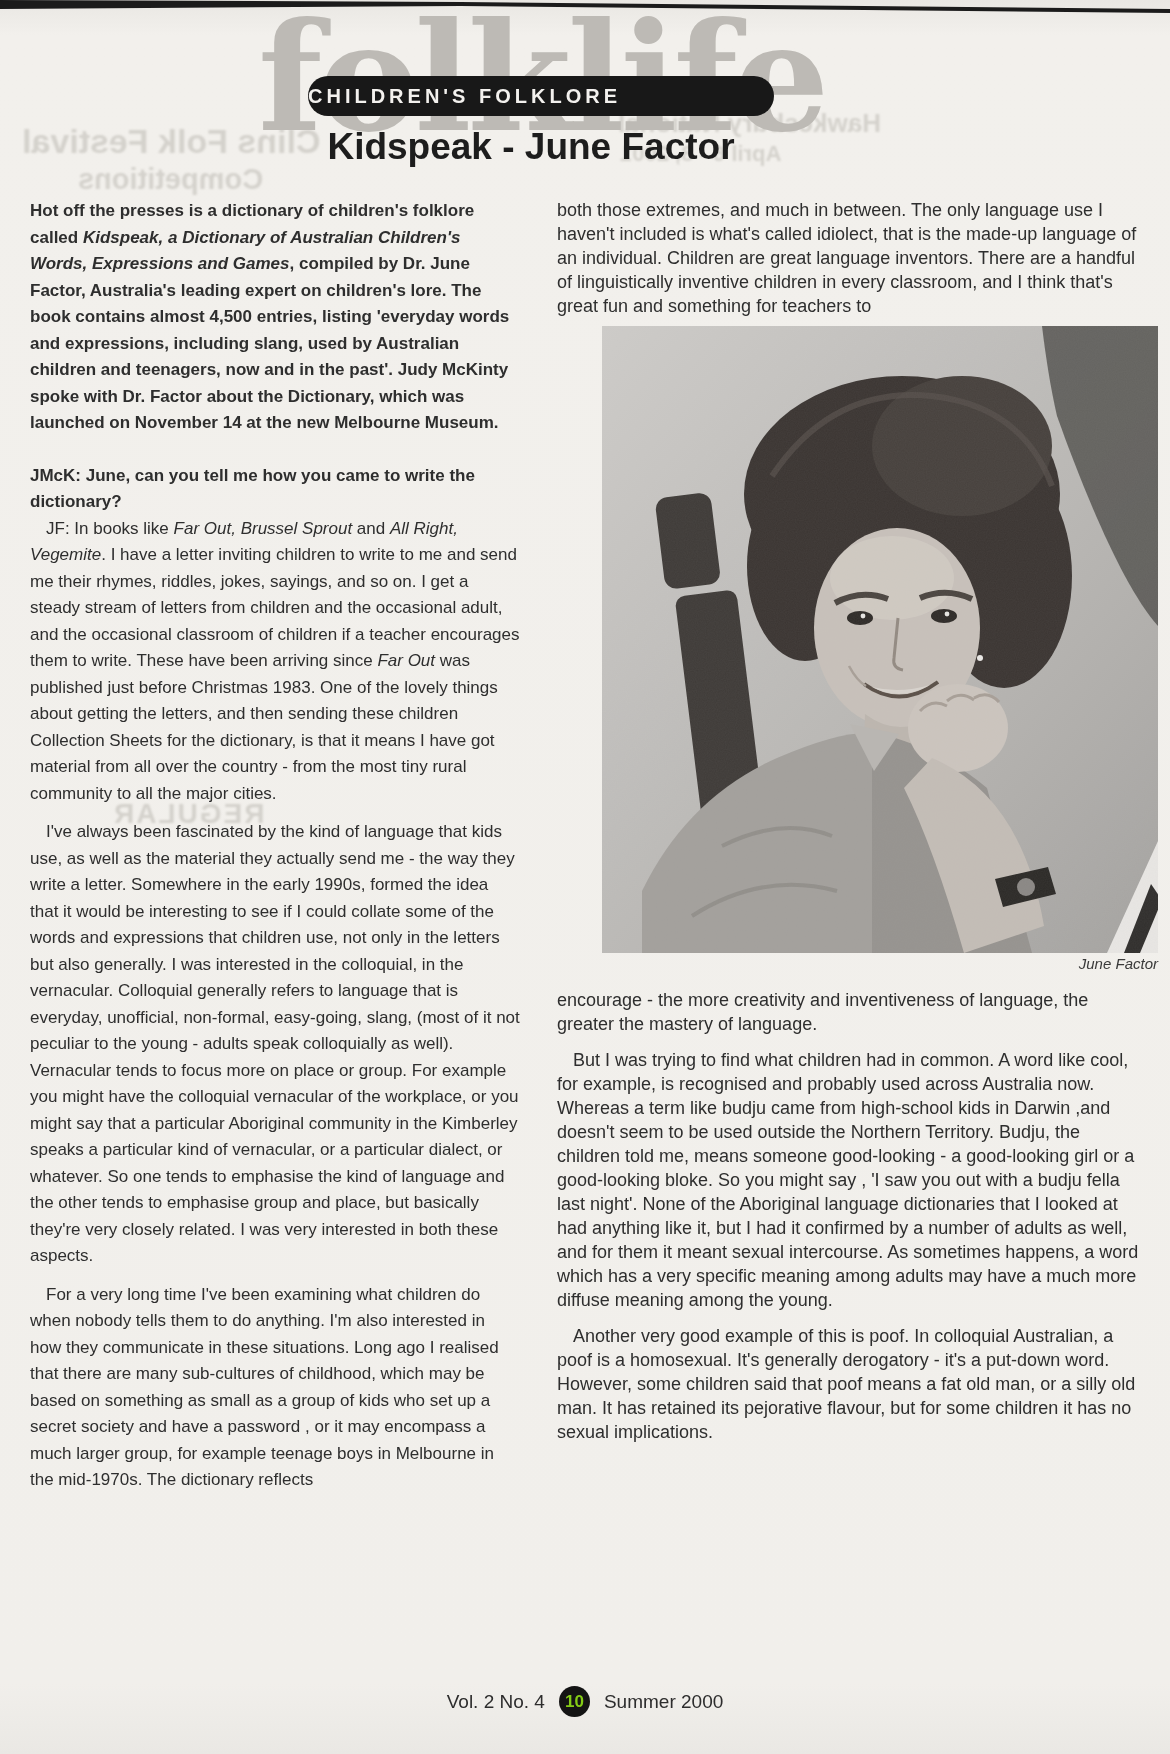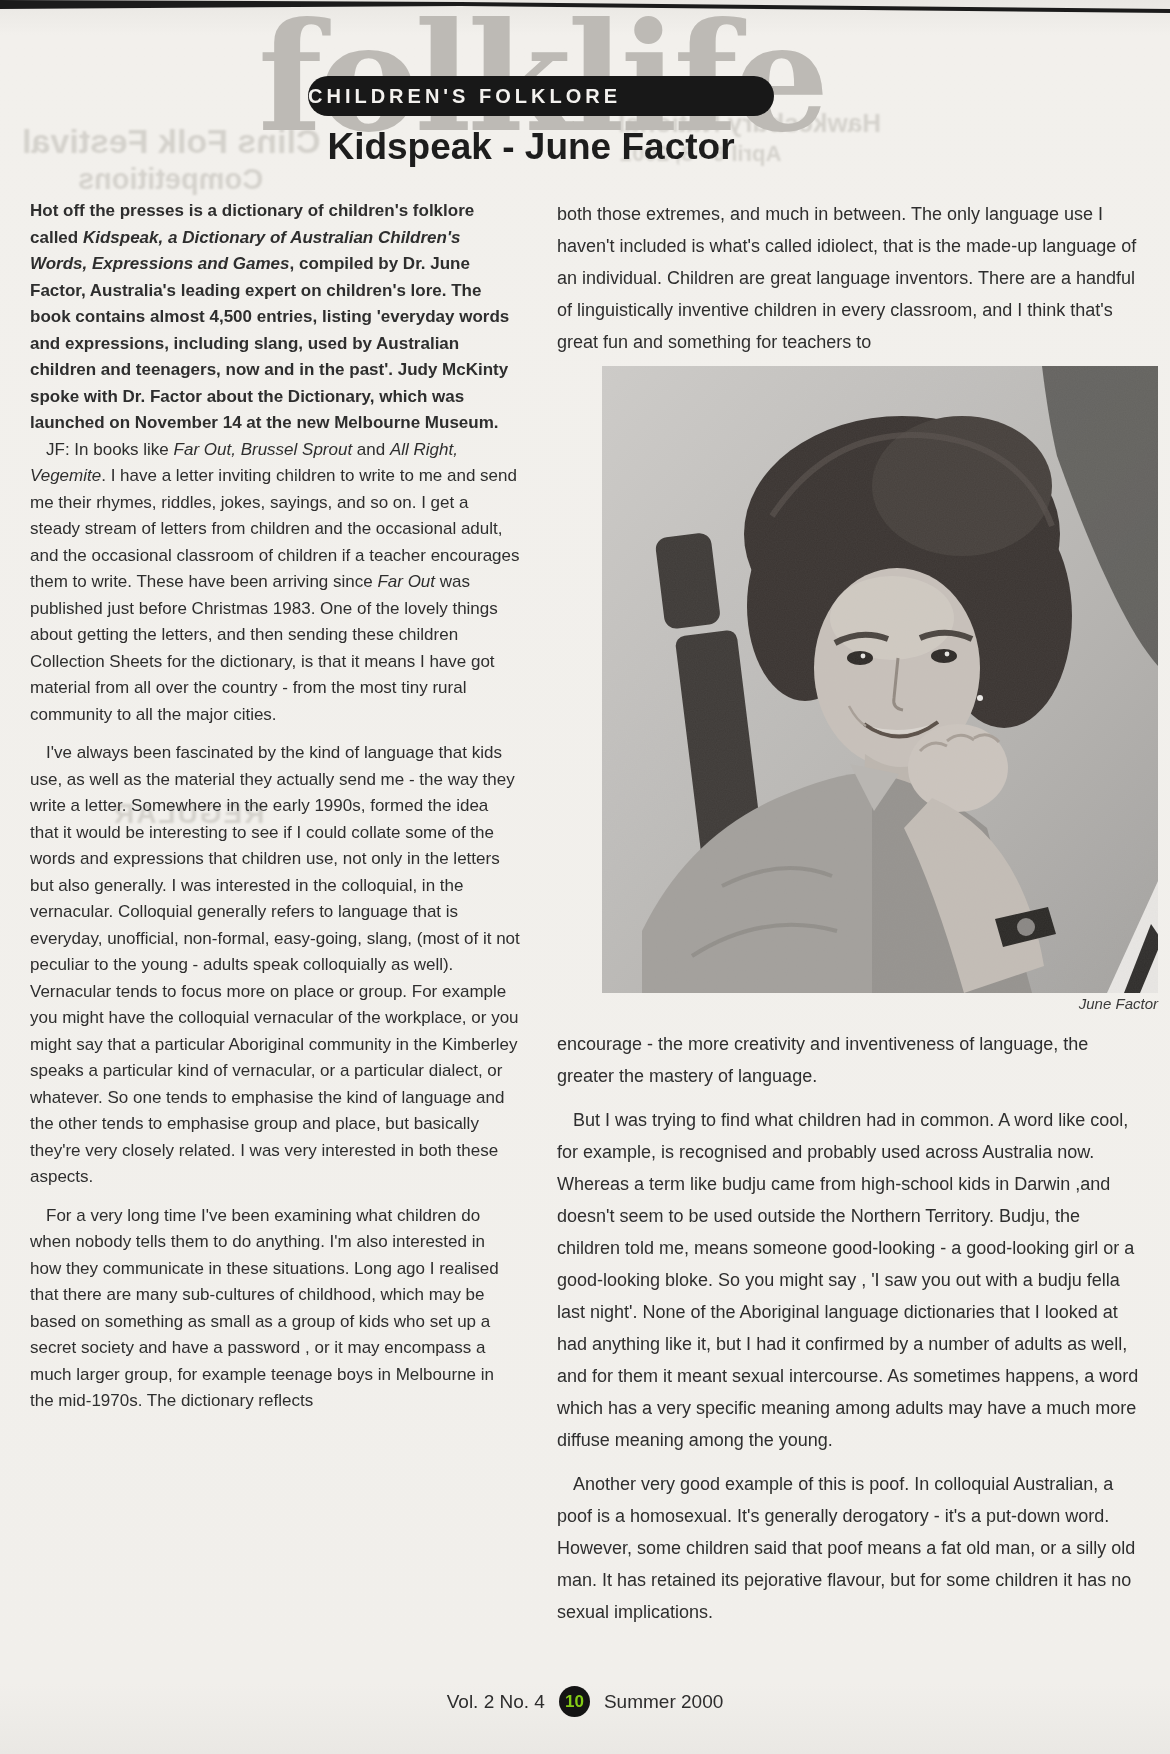--- a/index.html
+++ b/index.html
@@ -48,21 +48,21 @@
   .title{
     position:absolute;left:0;top:126px;width:1062px;
     text-align:center;font-size:37px;font-weight:bold;color:#1d1d1d;
     z-index:2;
   }
   
   .col{position:absolute;top:198px;}
   .col-left{left:30px;width:490px;}
   .col-right{left:557px;width:585px;}
   .col p{margin:0;font-size:17px;line-height:26.5px;color:#2e2e2e;}
-  .col-right p{font-size:18px;line-height:32px;}
+  .col-right p{font-size:18px;line-height:24px;}
   .intro{font-weight:bold;color:#242424;}
   .question{font-weight:bold;color:#242424;margin-top:26px !important;}
   .indent{text-indent:16px;}
   .mt{margin-top:12px !important;}
   .it{font-style:italic;}
   
   figure{margin:8px 0 0 45px;width:556px;}
   .photo{display:block;width:556px;height:627px;}
   figcaption{
     font-size:15px;font-style:italic;text-align:right;
@@ -97,20 +97,21 @@
   <div class="ghost g5">REGULAR</div>
 
   <div class="folklife">folklife</div>
   <div class="banner">
     <span>CHILDREN'S FOLKLORE</span>
   </div>
   <div class="title">Kidspeak - June Factor</div>
 
   <div class="col col-left">
     <p class="intro"><span>Hot off the presses is a dictionary of children's folklore called </span><span class="it">Kidspeak, a Dictionary of Australian Children's Words, Expressions and Games</span><span>, compiled by Dr. June Factor, Australia's leading expert on children's lore. The book contains almost 4,500 entries, listing 'everyday words and expressions, including slang, used by Australian children and teenagers, now and in the past'. Judy McKinty spoke with Dr. Factor about the Dictionary, which was launched on November 14 at the new Melbourne Museum.</span></p>
+    <p class="question">JMcK: June, can you tell me how you came to write the dictionary?</p>
     <p class="indent"><span>JF: In books like </span><span class="it">Far Out, Brussel Sprout</span><span> and </span><span class="it">All Right, Vegemite</span><span>. I have a letter inviting children to write to me and send me their rhymes, riddles, jokes, sayings, and so on. I get a steady stream of letters from children and the occasional adult, and the occasional classroom of children if a teacher encourages them to write. These have been arriving since </span><span class="it">Far Out</span><span> was published just before Christmas 1983. One of the lovely things about getting the letters, and then sending these children Collection Sheets for the dictionary, is that it means I have got material from all over the country - from the most tiny rural community to all the major cities.</span></p>
     <p class="indent mt">I've always been fascinated by the kind of language that kids use, as well as the material they actually send me - the way they write a letter. Somewhere in the early 1990s, formed the idea that it would be interesting to see if I could collate some of the words and expressions that children use, not only in the letters but also generally. I was interested in the colloquial, in the vernacular. Colloquial generally refers to language that is everyday, unofficial, non-formal, easy-going, slang, (most of it not peculiar to the young - adults speak colloquially as well). Vernacular tends to focus more on place or group. For example you might have the colloquial vernacular of the workplace, or you might say that a particular Aboriginal community in the Kimberley speaks a particular kind of vernacular, or a particular dialect, or whatever. So one tends to emphasise the kind of language and the other tends to emphasise group and place, but basically they're very closely related.  I was very interested in both these aspects.</p>
     <p class="indent mt">For a very long time I've been examining what children do when nobody tells them to do anything. I'm also interested in how they communicate in these situations. Long ago I realised that there are many sub-cultures of childhood, which may be based on something as small as a group of kids who set up a secret society and have a password , or it may encompass a much larger group, for example teenage boys in Melbourne in the mid-1970s. The dictionary reflects</p>
   </div>
 
   <div class="col col-right">
     <p>both those extremes, and much in between. The only language use I haven't included is what's called idiolect, that is the made-up language of an individual. Children are great language inventors. There are a handful of linguistically inventive children in every classroom, and I think that's great fun and something for teachers to</p>
 
     <figure>
       <svg class="photo" viewBox="0 0 556 627">

